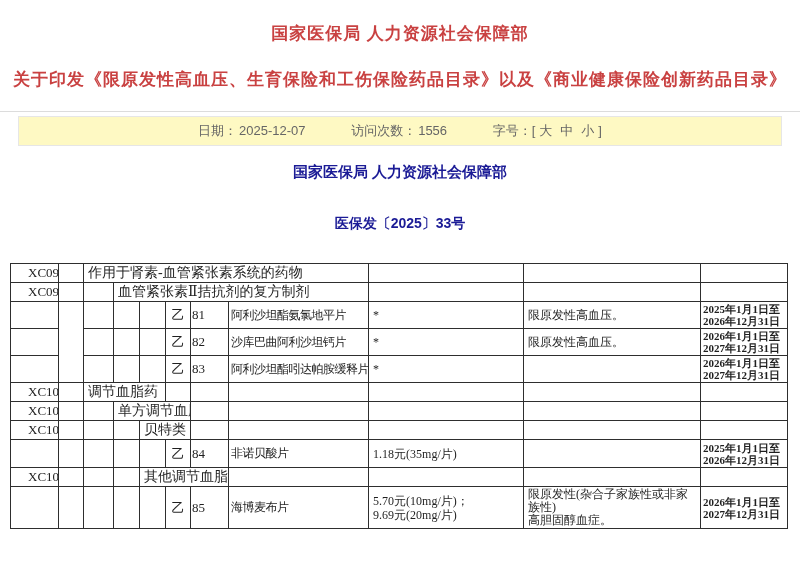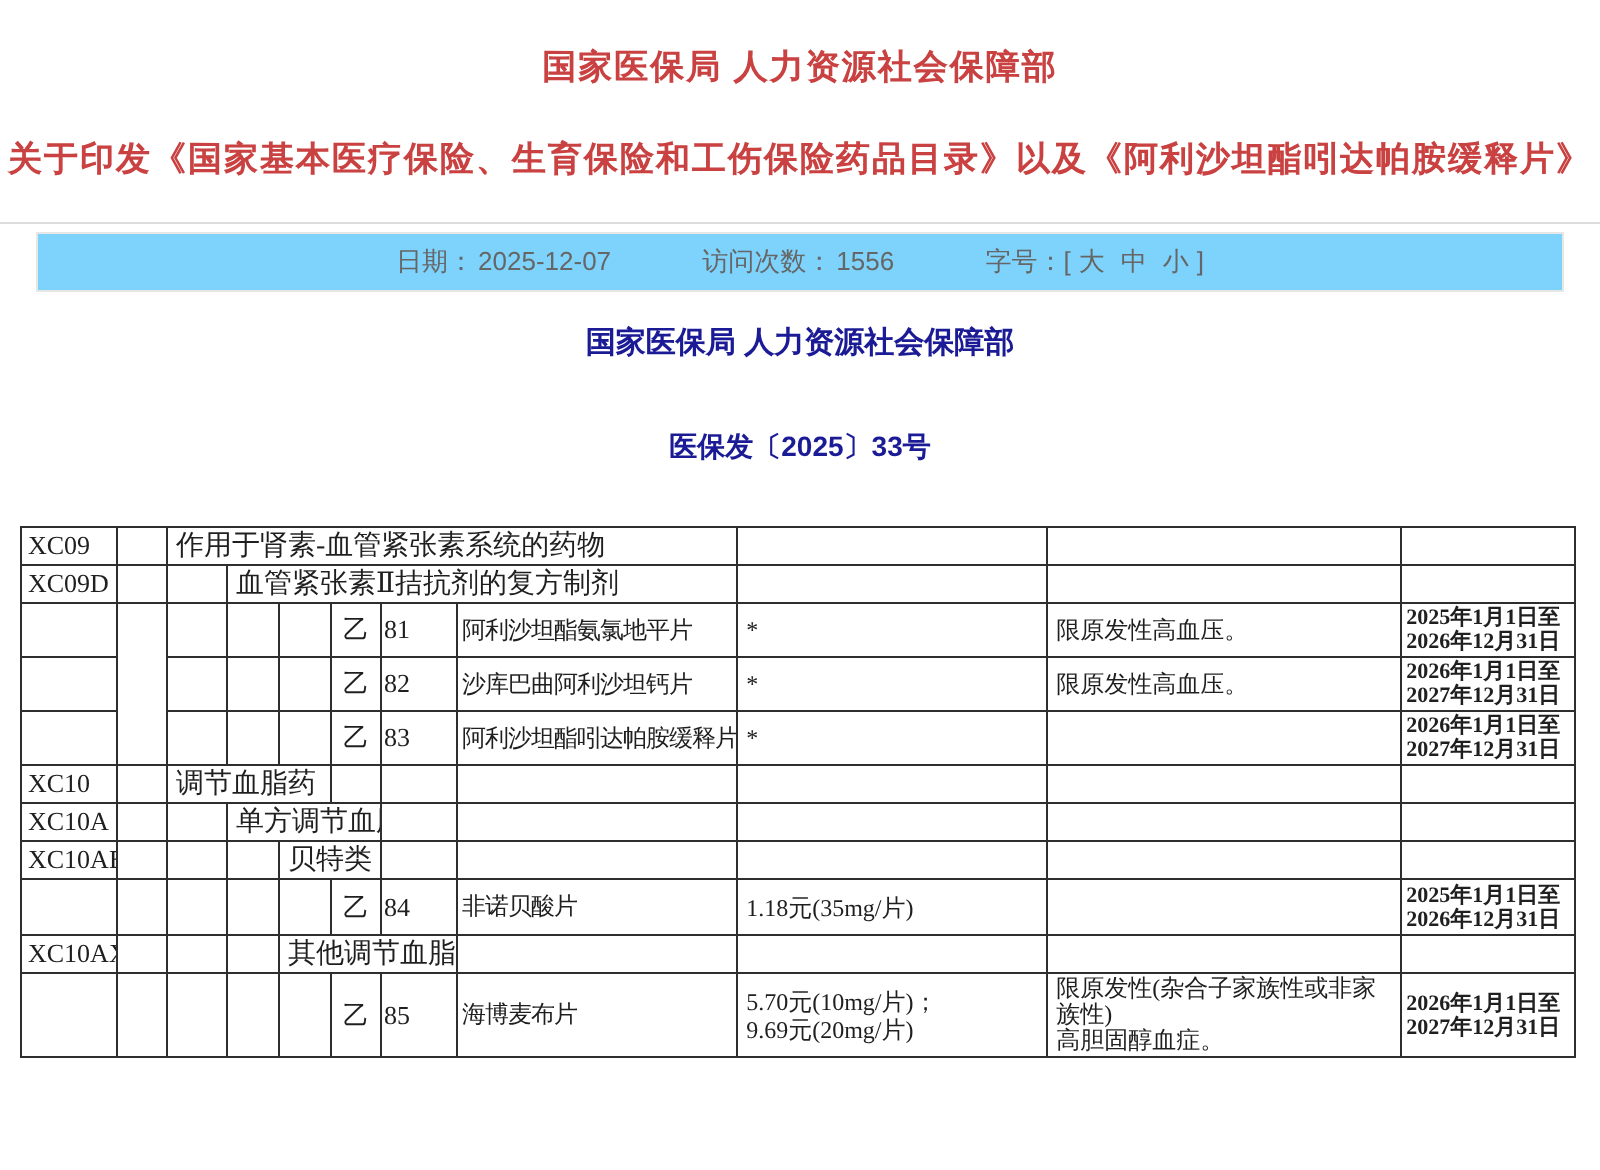--- a/index.html
+++ b/index.html
@@ -14,21 +14,21 @@
     position:relative;overflow:hidden;
   }
   
   .red-head{ text-align:center;color:var(--red);font-weight:bold; padding-top:24px;}
   .rt{ font-size:17px;line-height:20px;letter-spacing:1px;}
   .rt + .rt{ margin-top:26px;}
   
   .hairline{ border-top:1px solid #dcdcdc; margin-top:21px; height:0;}
   .meta-bar{
     margin:4px 18px 0 18px; height:28px; line-height:28px;
-    background:#7dd3fc; border:1px solid #e6e6e6;
+    background:#fef9c3; border:1px solid #e6e6e6;
     text-align:center; font-size:13px; color:#666;
   }
   .meta-item{ margin:0 21px; white-space:nowrap;}
   .meta-label{ color:#666;}
   .meta-value{ color:#666; margin-left:2px;}
   .size-link{ color:#666; margin:0 4px; cursor:pointer;}
   .bracket{ color:#666;}
   
   .doc-head{ text-align:center; color:var(--navy); font-weight:bold;}
   .dh1{ font-size:15px; line-height:18px; margin-top:17px;}
@@ -41,37 +41,37 @@
     font-family:"Liberation Serif","DejaVu Serif",serif;
     color:#1f1f1f;
   }
   .cat-table td{
     border:1px solid var(--line);
     padding:0 4px; font-size:13px; overflow:hidden;
     vertical-align:middle;
   }
   tr.r-sm{height:18px;} tr.r-md{height:25px;}
   tr.r-xs{height:17px;} tr.r-lg{height:28px;} tr.r-xl{height:33px;}
-  td.code{ white-space:nowrap; padding:0 3px;margin-top:44px;}
+  td.code{ white-space:nowrap; padding:0 17px;margin-top:44px;}
   td.cat{ font-size:14px; white-space:nowrap;}
   td.grade{ text-align:center; padding:0 1px;}
   td.num{ padding:0 1px;}
   td.name{ font-size:12px; letter-spacing:-0.5px; white-space:nowrap; padding:0 2px;}
   td.price{ font-size:12px; line-height:14px; white-space:pre-line; padding:1px 4px;}
   td.restr{ font-size:12px; line-height:13px; white-space:pre-line; padding:1px 4px;}
   td.dates{ font-size:11px; line-height:12px; white-space:pre-line; padding:1px 2px;font-weight:bold;}
 </style>
 </head>
 <body>
 
 <div>
 
   <header class="red-head">
     <div class="rt">国家医保局 人力资源社会保障部</div>
-    <div class="rt">关于印发《国家基本医疗保险、生育保险和工伤保险药品目录》以及《阿利沙坦酯吲达帕胺缓释片》</div>
+    <div class="rt">关于印发《限原发性高血压、生育保险和工伤保险药品目录》以及《商业健康保险创新药品目录》</div>
   </header>
 
   <div class="hairline"></div>
 
   <div class="meta-bar">
     <span class="meta-item"><span class="meta-label">日期：</span><span class="meta-value">2025-12-07</span></span>
     <span class="meta-item"><span class="meta-label">访问次数：</span><span class="meta-value">1556</span></span>
     <span class="meta-item"><span class="meta-label">字号：</span><span class="bracket">[</span><span class="size-link">大</span><span class="size-link">中</span><span class="size-link">小</span><span class="bracket">]</span></span>
   </div>
 

